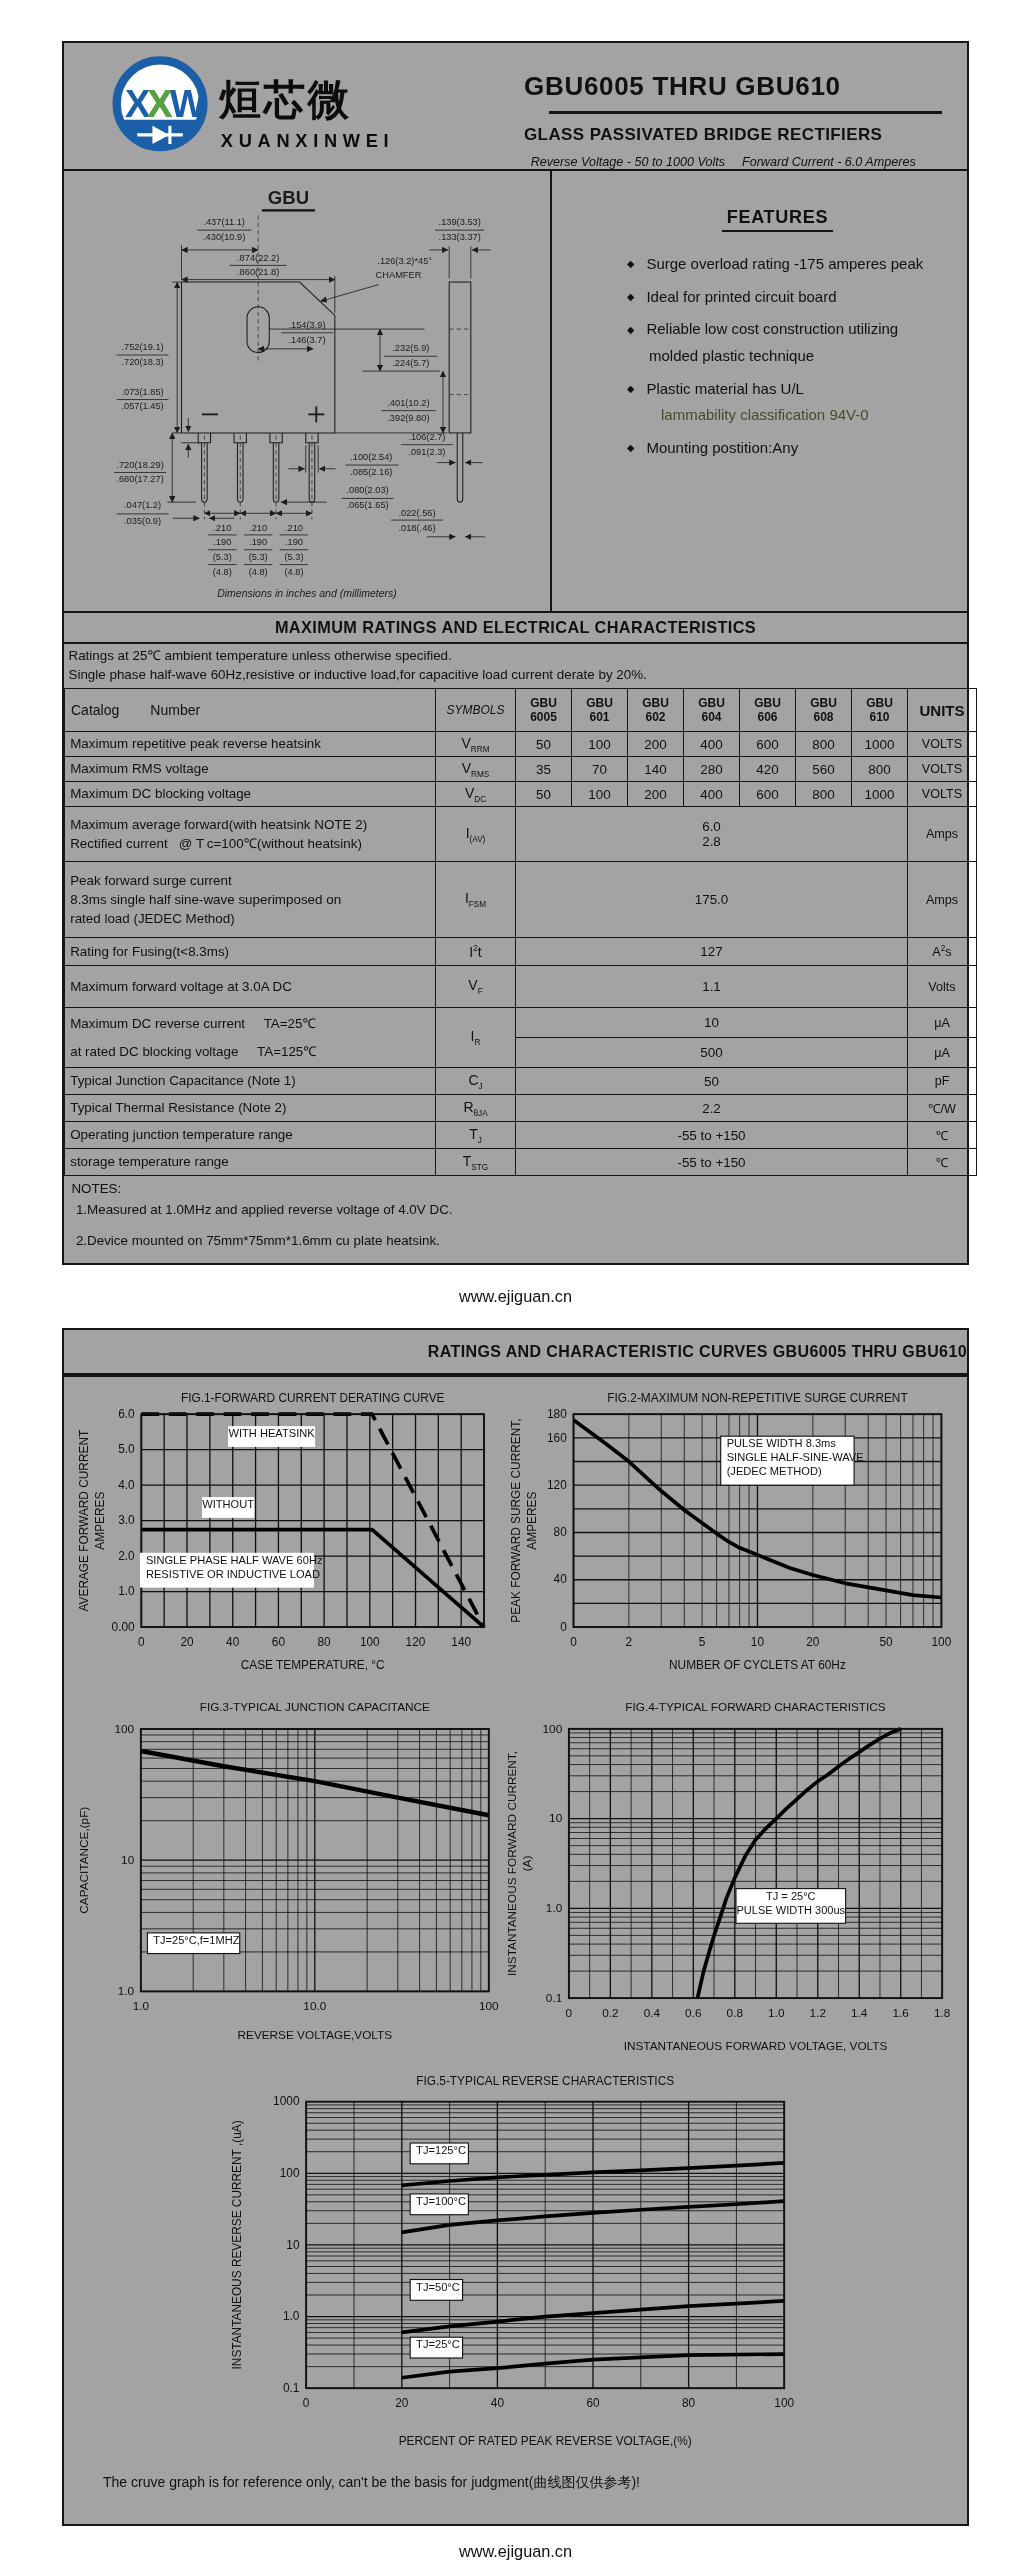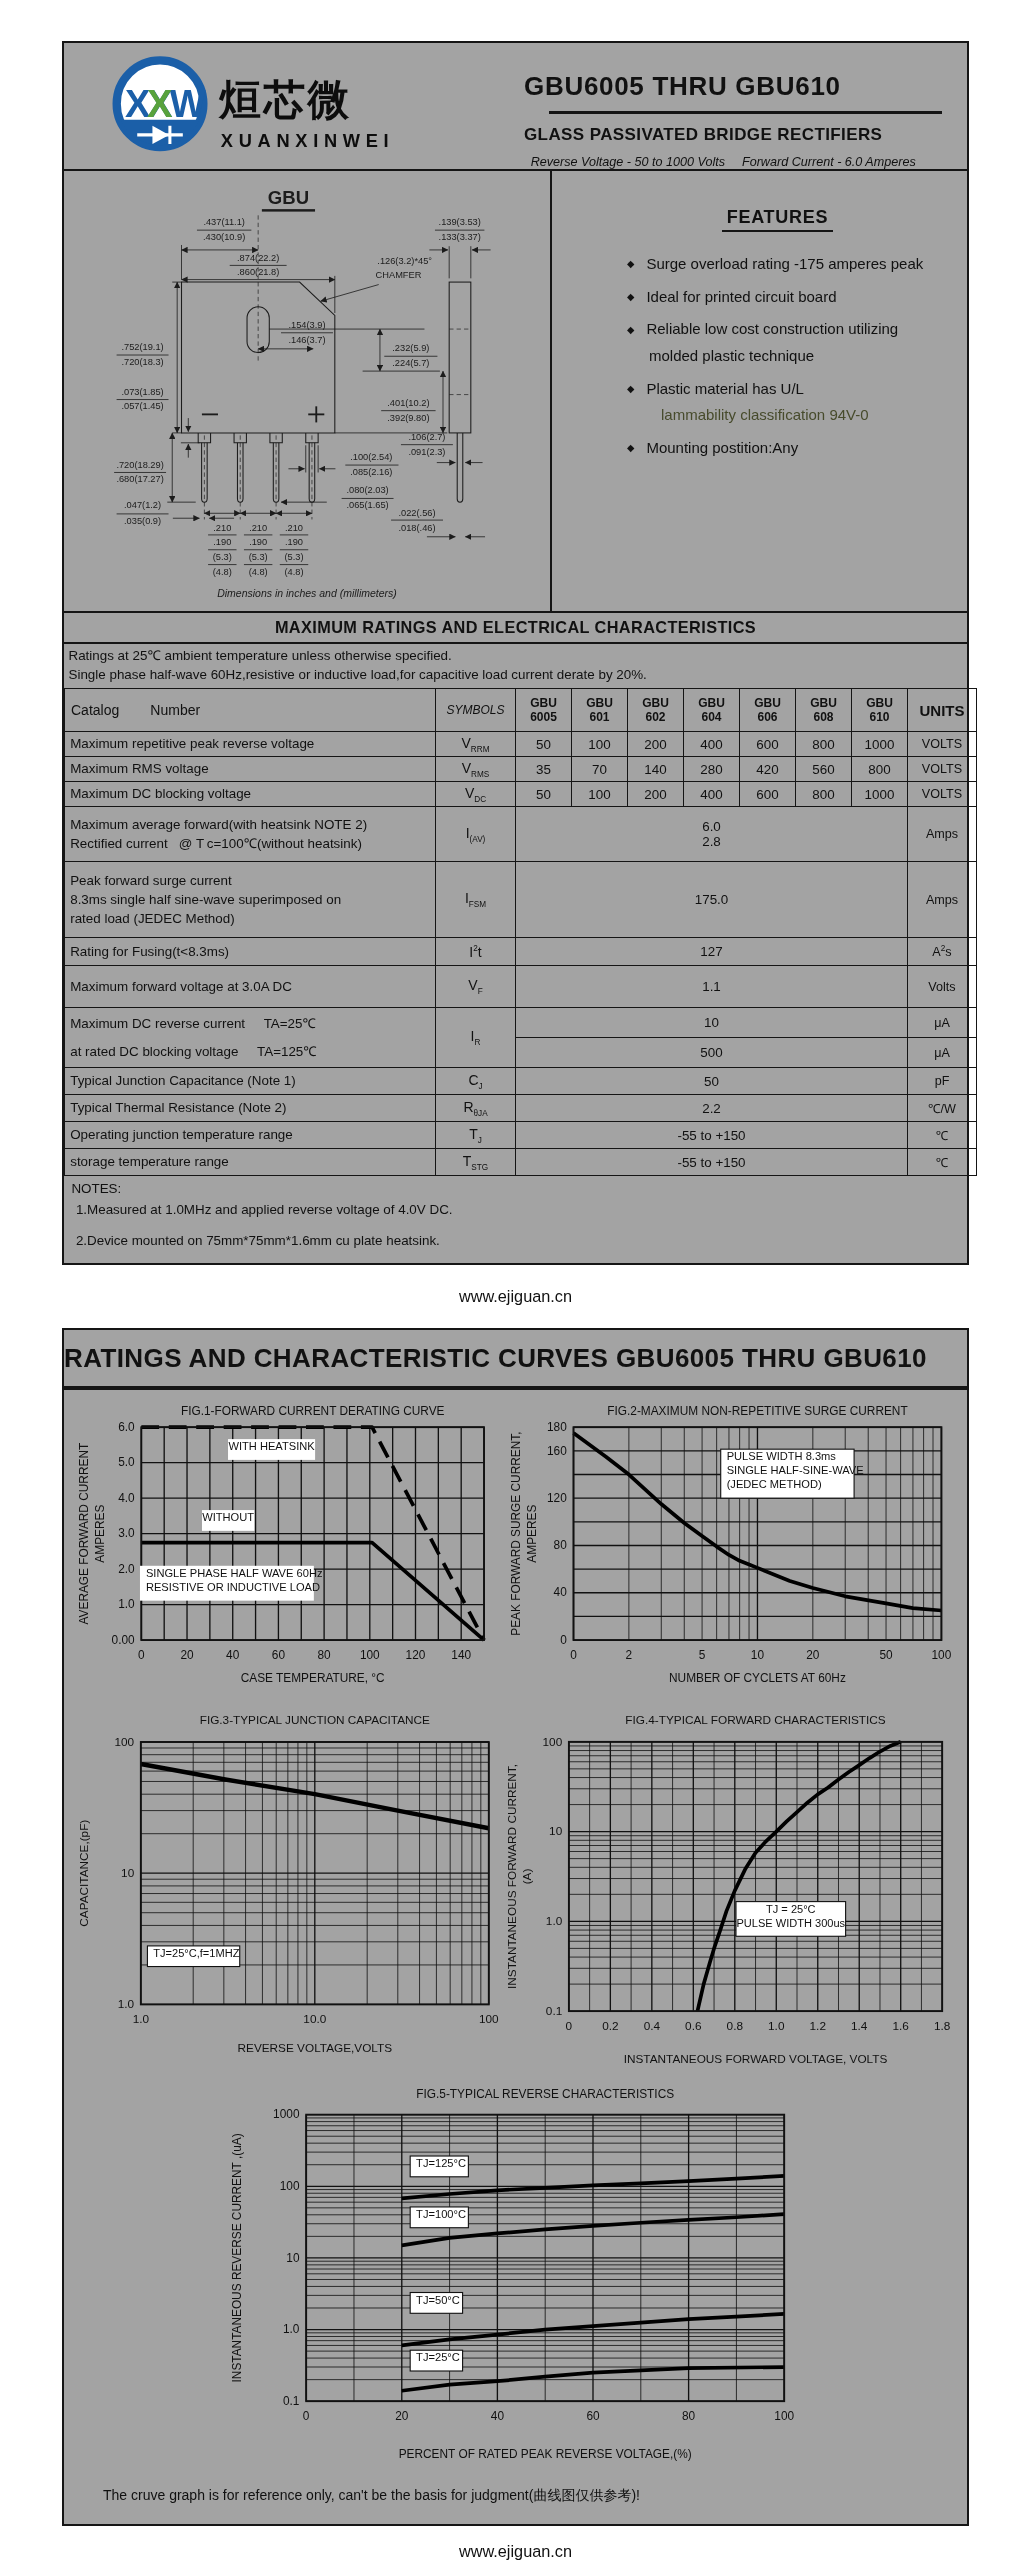--- a/index.html
+++ b/index.html
@@ -42,21 +42,21 @@
   table.spec thead .mdl{text-align:center;font-size:12px;font-weight:bold;line-height:1.2;}
   table.spec thead .unith{text-align:center;font-size:15px;font-weight:bold;}
   .lbl2 div{height:28px;line-height:28px;}
   
   .notes{flex:1;padding:4.5px 7.4px;font-size:13.4px;}
   .notes .n-item{margin:6px 0 16.3px 4.5px;}
   .footer{height:63px;display:flex;align-items:center;justify-content:center;font-size:16.3px;}
   .footer2{height:50px;}
   
   .box2{height:1198px;box-sizing:border-box;}
-  .box2-title{text-align:left;font-size:26px;font-weight:bold;padding:13.4px 0 12px;border-bottom:4.5px solid #151515;letter-spacing:0.4px;}
+  .box2-title{text-align:right;font-size:16px;font-weight:bold;padding:13.4px 0 12px;border-bottom:4.5px solid #151515;letter-spacing:0.4px;}
   .chart-row{display:flex;justify-content:space-between;padding:9px 9px 0;}
   .chart-row-center{display:flex;justify-content:center;padding:7.4px 0 0;}
   .box2-note{font-size:14px;padding:19.3px 0 0 39px;}
   svg text{font-family:"Liberation Sans",sans-serif;}
 </style>
 </head>
 <body>
 
 <div class="page">
 
@@ -303,21 +303,21 @@
             <td class="mdl">
               <div>GBU</div>
               <div>610</div>
             </td>
             <td class="unith">UNITS</td>
           </tr>
         </thead>
       <tbody id="spec-body">
           <tr style="height: 25px;">
             <td class="lbl">
-              <div>Maximum repetitive peak reverse voltage</div>
+              <div>Maximum repetitive peak reverse heatsink</div>
             </td>
             <td class="sym">V<sub>RRM</sub></td>
             <td class="val">50</td>
             <td class="val">100</td>
             <td class="val">200</td>
             <td class="val">400</td>
             <td class="val">600</td>
             <td class="val">800</td>
             <td class="val">1000</td>
             <td class="unit">VOLTS</td>

